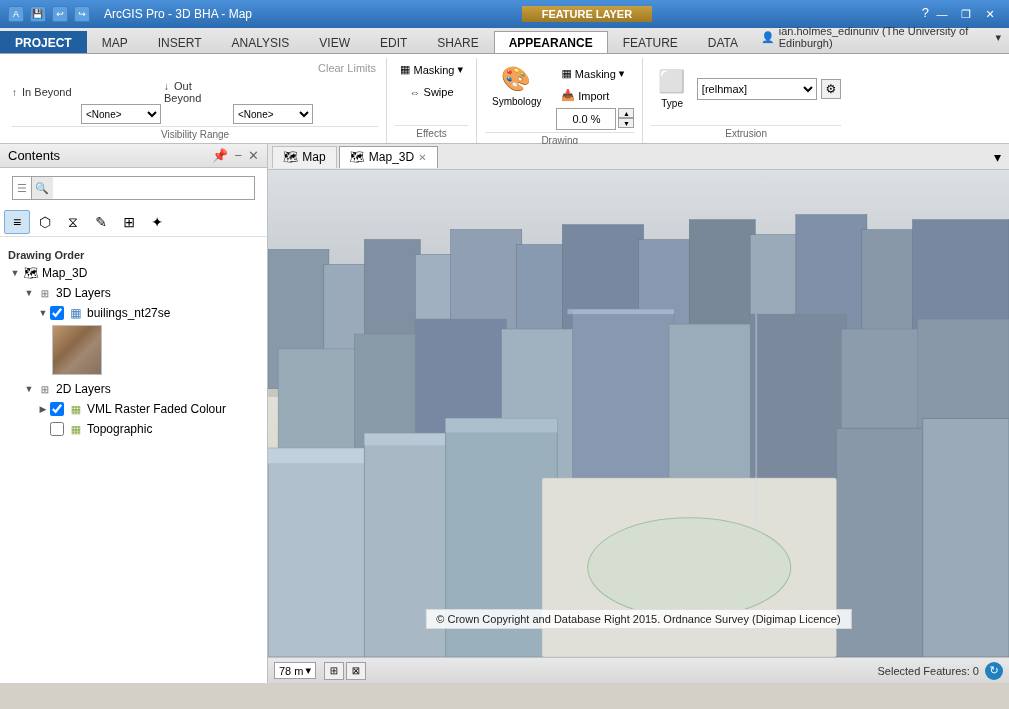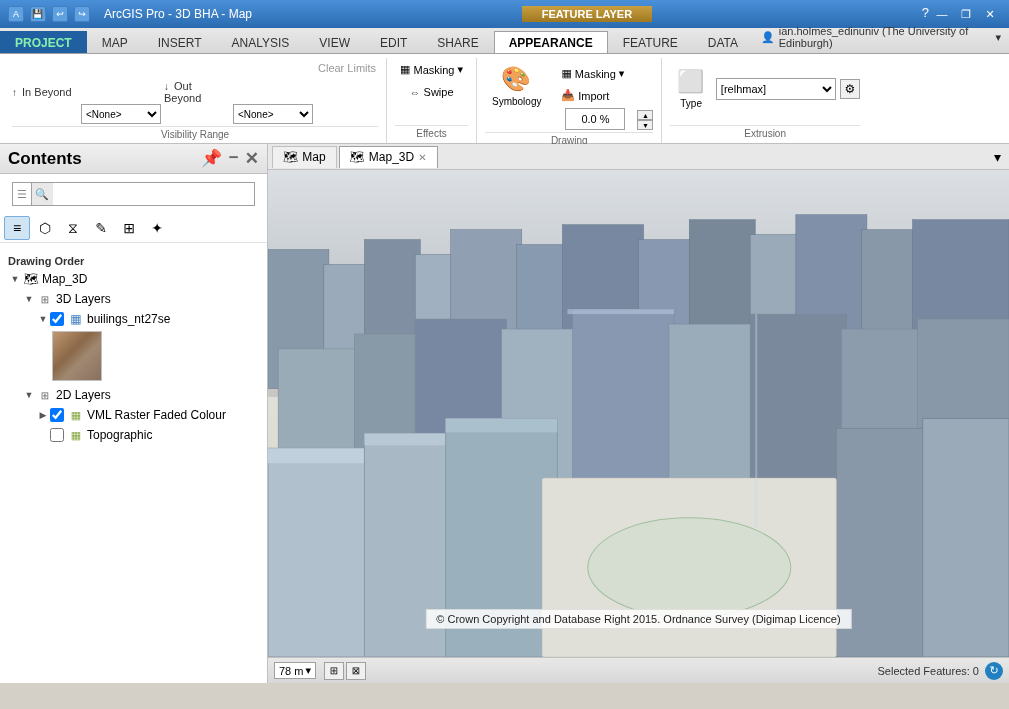--- a/index.html
+++ b/index.html
@@ -41,21 +41,21 @@
     }
     .ribbon-tab.active {
       background: white;
       border-color: #a0a0a0;
       border-bottom-color: white;
       font-weight: bold;
       color: #000;
     }
     .ribbon-tab.project {
       background: #2060a0;
-      color: #86efac;
+      color: #ffffff;
       font-weight: bold;
     }
 
     
     .ribbon {
       background: white;
       border-bottom: 1px solid #c0c0c0;
       height: 90px;
       display: flex;
       align-items: stretch;
@@ -140,22 +140,22 @@
       flex-direction: column;
       min-height: 0;
     }
     .contents-header {
       background: linear-gradient(to bottom, #f0f0f0, #e0e0e0);
       border-bottom: 1px solid #c0c0c0;
       padding: 4px 8px;
       display: flex;
       align-items: center;
       justify-content: space-between;
-      font-weight: bold;
-      font-size: 17px;
+      font-weight: normal;
+      font-size: 13px;
     }
     .contents-header-right { display: flex; gap: 6px; color: #666; }
     .search-box {
       display: flex;
       align-items: center;
       margin: 4px 6px;
       border: 1px solid #a0a0a0;
       background: white;
     }
     .search-input {
@@ -420,21 +420,21 @@
       <div style="display:flex;flex-direction:column;gap:3px;padding-top:4px;">
         <div class="ribbon-btn-small">
           <span>▦</span>
           <span>Masking</span>
           <span>▾</span>
         </div>
         <div class="ribbon-btn-small">
           <span>📥</span>
           <span>Import</span>
         </div>
-        <div style="display:flex;align-items:flex-end;gap:12px;margin-left:9px;">
+        <div style="display:flex;align-items:flex-start;gap:2px;">
           <input class="pct-input" type="text" value="0.0 %" style="">
           <div style="display:flex;flex-direction:column;gap:0;">
             <div style="width:16px;height:10px;border:1px solid #a0a0a0;background:#f0f0f0;display:flex;align-items:center;justify-content:center;cursor:pointer;font-size:7px;">▲</div>
             <div style="width:16px;height:10px;border:1px solid #a0a0a0;background:#f0f0f0;display:flex;align-items:center;justify-content:center;cursor:pointer;font-size:7px;">▼</div>
           </div>
         </div>
       </div>
     </div>
     <div class="ribbon-group-label">Drawing</div>
   </div>

